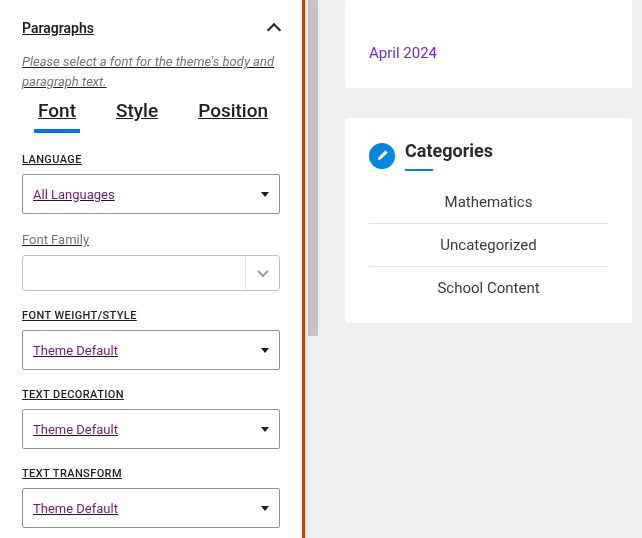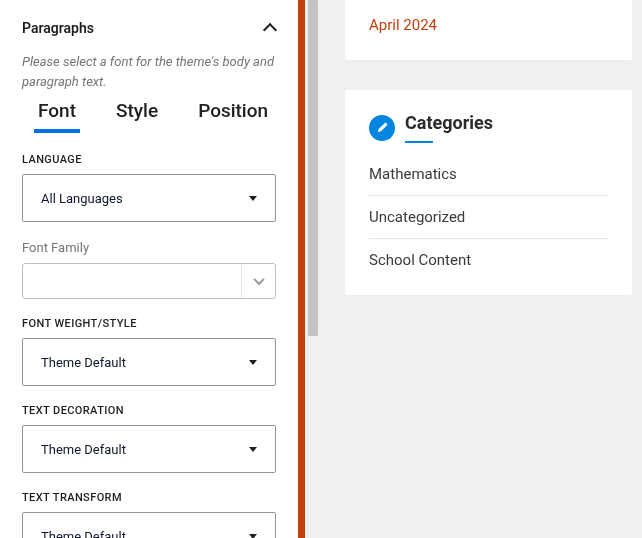--- a/index.html
+++ b/index.html
@@ -7,23 +7,24 @@
   body {
     font-family: -apple-system, BlinkMacSystemFont, "Segoe UI", Roboto, sans-serif;
     background: #f0f0f1;
     display: flex;
     font-size: 13px;
     color: #1e1e1e;
   }
   .panel {
     width: 305px;
     background: #fff;
-    border-right: 7px solid #c2410c;
+    border-right: 3px solid #c2410c;
     overflow-y: scroll;
     height: 100%;
+    text-decoration: underline;
   }
   .panel::-webkit-scrollbar { width: 10px; }
   .panel::-webkit-scrollbar-track { background: #f0f0f1; }
   .panel::-webkit-scrollbar-thumb { background: #c0c0c0; }
   .panel-inner { padding: 0 22px 30px 22px; }
   .section-header {
     display: flex;
     justify-content: space-between;
     align-items: center;
     padding: 20px 22px 16px 22px;
@@ -83,30 +84,30 @@
     display: block;
   }
   .label-normal {
     font-size: 13px;
     color: #757575;
     margin-bottom: 8px;
     display: block;
   }
   .select {
     width: 100%;
-    height: 48px;
+    height: 40px;
     border: 1px solid #949494;
     border-radius: 2px;
     background: #fff;
     display: flex;
     align-items: center;
     justify-content: space-between;
-    padding: 0 18px;
+    padding: 0 10px;
     font-size: 13px;
-    color: #0f172a;
+    color: #701a75;
     cursor: pointer;
   }
   .select .arrow {
     width: 0; height: 0;
     border-left: 4px solid transparent;
     border-right: 4px solid transparent;
     border-top: 5px solid #1e1e1e;
   }
   .combo {
     width: 100%;
@@ -141,21 +142,22 @@
   }
   .card {
     background: #fff;
     border-radius: 2px;
     box-shadow: 0 1px 2px rgba(0,0,0,0.02);
     padding: 16px 24px 26px 24px;
     margin-bottom: 30px;
   }
   .archive-link {
     font-size: 15px;
-    color: #c2410c;
+    color: #6d28d9;
+    margin-top: 28px;
   }
   .widget-header {
     display: flex;
     align-items: center;
     gap: 10px;
     padding-top: 6px;
   }
   .edit-badge {
     width: 26px; height: 26px;
     border-radius: 50%;
@@ -178,20 +180,21 @@
   .widget-title::after {
     content: '';
     position: absolute;
     bottom: 0; left: 0;
     width: 28px; height: 2px;
     background: #0085e0;
   }
   .cat-list {
     list-style: none;
     margin-top: 22px;
+    text-align: center;
   }
   .cat-list li {
     font-size: 15px;
     color: #3b3b3b;
     padding: 12px 0;
     border-bottom: 1px solid #e5e5e5;
     cursor: pointer;
   }
   .cat-list li:first-child { padding-top: 0; }
   .cat-list li:last-child { border-bottom: none; padding-bottom: 0; }

